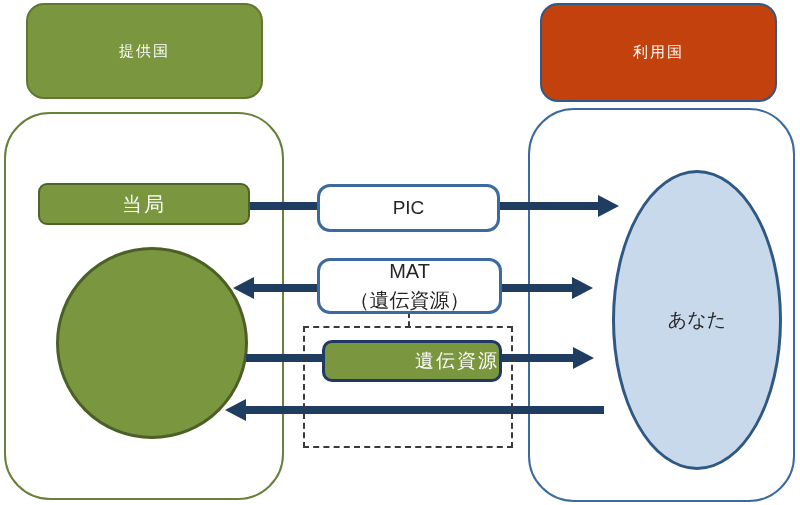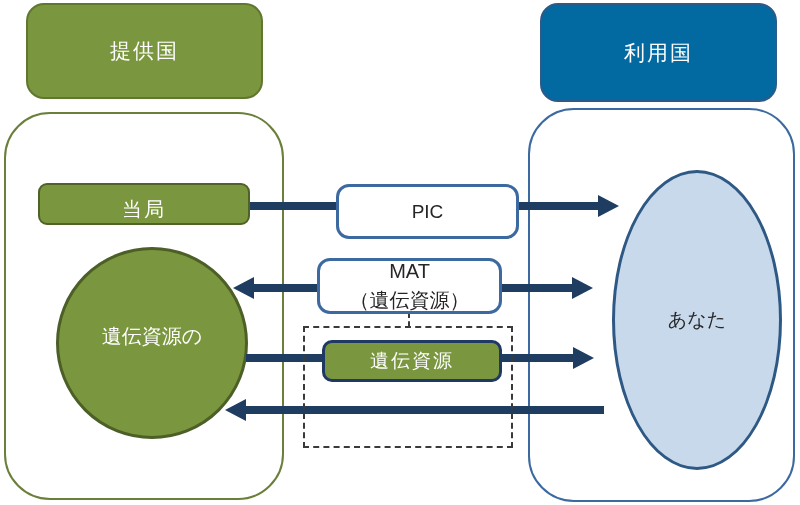--- a/index.html
+++ b/index.html
@@ -7,42 +7,42 @@
     position:relative;
     width:800px;height:505px;
     background:#ffffff;
     font-family:"Liberation Sans","DejaVu Sans",sans-serif;
     overflow:hidden;
   }
   .abs{position:absolute;box-sizing:border-box;}
   .center{display:flex;align-items:center;justify-content:center;text-align:center;}
 
   
-  .hdr{border-radius:18px;color:#ffffff;font-size:21px;letter-spacing:2px;z-index:5;}
+  .hdr{border-radius:18px;color:#ffffff;font-size:15px;letter-spacing:2px;z-index:5;}
   .hdr-green{background:#7A963E;border:2px solid #60772F;}
-  .hdr-blue{background:#0369a1;border:2px solid #2E5A87;}
+  .hdr-blue{background:#c2410c;border:2px solid #2E5A87;}
 
   
   .container-box{background:#ffffff;border-radius:46px;z-index:1;}
   .container-green{border:2px solid #6A7F3A;}
   .container-blue{border:2px solid #3C6AA0;}
 
   
   .authority{background:#7A963E;border:2px solid #4F6228;border-radius:9px;
-             color:#ffffff;font-size:20px;letter-spacing:2px;z-index:2;align-items:flex-end;}
+             color:#ffffff;font-size:20px;letter-spacing:2px;z-index:2;}
   .circle{background:#7A963E;border:3px solid #4C5F27;border-radius:50%;
           color:#ffffff;font-size:20px;line-height:1.45;z-index:2;}
   .ellipse{background:#C9D9EC;border:3px solid #2E5984;border-radius:50%;
            color:#262626;font-size:19px;line-height:1.5;z-index:2;}
 
   
   .flow-white{background:#ffffff;border:3px solid #3C6AA0;border-radius:13px;
               color:#262626;z-index:4;}
   .flow-green{background:#7A963E;border:3px solid #1F3864;border-radius:10px;
-              color:#ffffff;font-size:19px;letter-spacing:2px;z-index:4;}
+              color:#ffffff;font-size:19px;letter-spacing:2px;z-index:4;justify-content:flex-end;}
   .flow-blue{background:#A9C4E1;border:3px solid #1F3864;border-radius:10px;
              color:#1a1a1a;font-size:19px;letter-spacing:2px;z-index:4;}
 
   .dashed-rect{border:2px dashed #3a3a3a;z-index:3;background:transparent;}
   .dashed-connector{border-left:2px dashed #3a3a3a;width:0;z-index:3;}
 
   
   .arrow-line{background:#1F3C61;height:8px;z-index:3;}
   .ah{width:0;height:0;z-index:3;}
   .ah-right{border-top:11px solid transparent;border-bottom:11px solid transparent;
@@ -67,21 +67,20 @@
   </div>
 
   <div class="abs container-box container-green" style="left:4px;top:112px;width:280px;height:388px;"></div>
   <div class="abs container-box container-blue" style="left:528px;top:108px;width:267px;height:394px;"></div>
 
   <div class="abs center authority" style="left:38px;top:183px;width:212px;height:42px;">
     <span>当局</span>
   </div>
   <div class="abs center circle two-line" style="left:56px;top:247px;width:192px;height:192px;">
     <div style="margin-top:-14px;">
-      <span>遺伝資源の</span>
     </div>
   </div>
 
   <div class="abs center ellipse two-line" style="left:612px;top:170px;width:170px;height:300px;">
     <div>
       <span>あなた</span>
     </div>
   </div>
 
   <div class="abs arrow-line" style="left:250px;top:202px;width:350px;"></div>
@@ -90,21 +89,21 @@
   <div class="abs ah ah-left" style="left:233px;top:277px;"></div>
   <div class="abs arrow-line" style="left:252px;top:284px;width:322px;"></div>
   <div class="abs ah ah-right" style="left:572px;top:277px;"></div>
 
   <div class="abs arrow-line" style="left:246px;top:354px;width:329px;"></div>
   <div class="abs ah ah-right" style="left:573px;top:347px;"></div>
 
   <div class="abs ah ah-left" style="left:225px;top:399px;"></div>
   <div class="abs arrow-line" style="left:244px;top:406px;width:360px;"></div>
 
-  <div class="abs center flow-white pic-text" style="left:336px;top:184px;width:183px;height:55px;">
+  <div class="abs center flow-white pic-text" style="left:317px;top:184px;width:183px;height:48px;">
     <span>PIC</span>
   </div>
 
   <div class="abs center flow-white two-line mat-text" style="left:317px;top:258px;width:185px;height:56px;">
     <div>
       <span>MAT</span>
       <span>（遺伝資源）</span>
     </div>
   </div>
 

